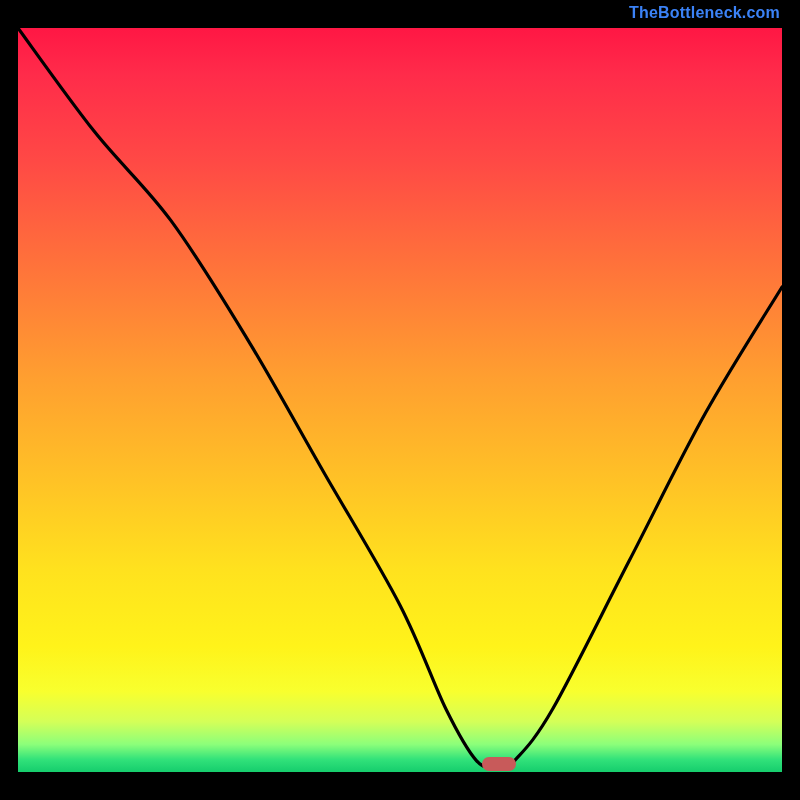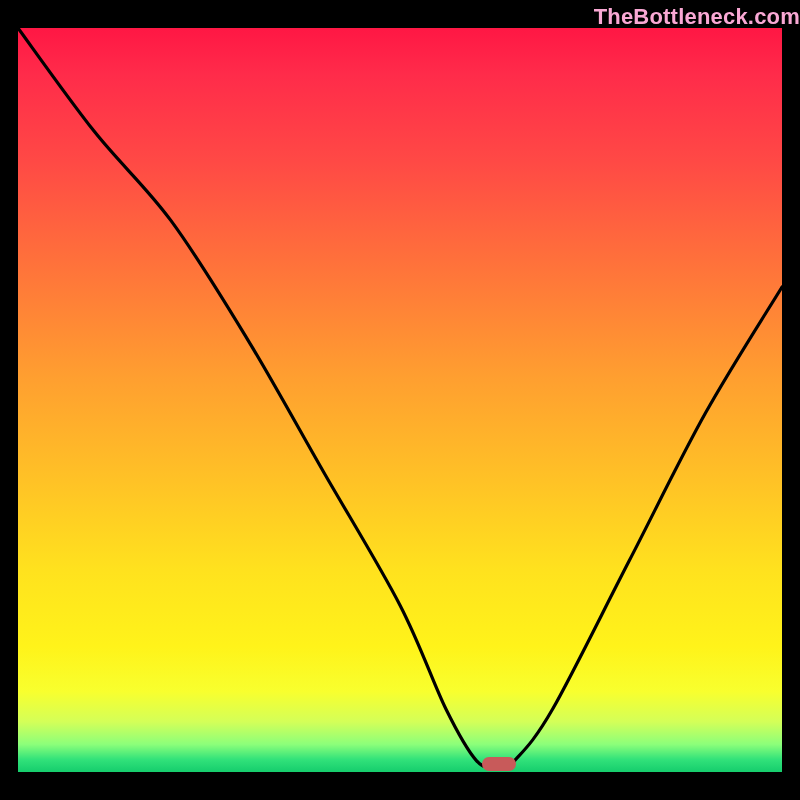--- a/index.html
+++ b/index.html
@@ -13,23 +13,23 @@
   }
   .frame {
     position: relative;
     width: 800px;
     height: 800px;
     background: #000;
   }
   .watermark {
     position: absolute;
     top: 4px;
-    right: 0;
-    color: #f9a8d4;
-    font-size: 22px;
+    right: 20px;
+    color: #3b82f6;
+    font-size: 16px;
     font-weight: 600;
     letter-spacing: 0.2px;
     z-index: 50;
   }
   .plot-area {
     position: absolute;
     left: 18px;
     top: 28px;
     width: 764px;
     height: 754px;

